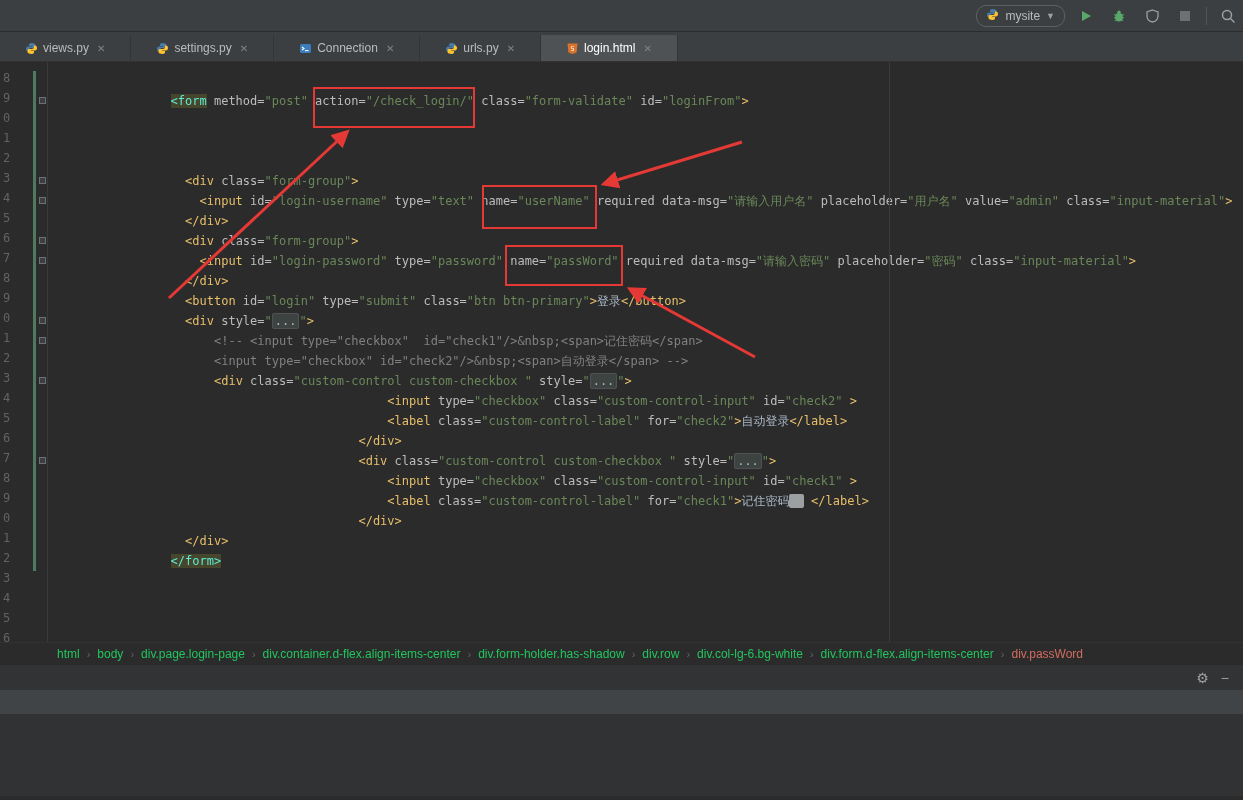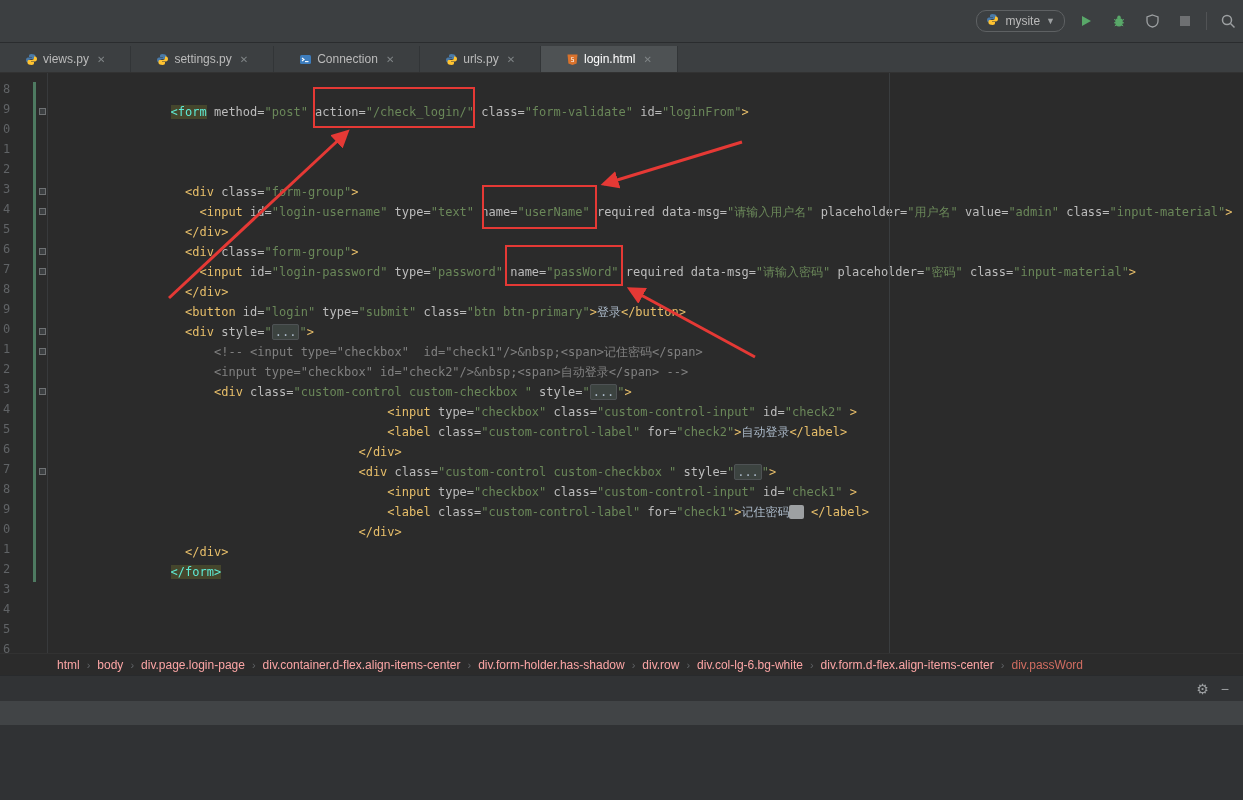--- a/index.html
+++ b/index.html
@@ -1,20 +1,20 @@
 <!DOCTYPE html>
 <html><head>
 <meta charset="utf-8">
 <style>
   * { box-sizing: border-box; margin: 0; padding: 0; }
   html,body { width:1243px; height:800px; overflow:hidden; background:#2b2b2b;
               font-family:"Liberation Sans", sans-serif; position:relative; }
 
   
-  .toolbar { height:43px; background:#3c3f41; border-bottom:1px solid #2a2c2e;
+  .toolbar { height:32px; background:#3c3f41; border-bottom:1px solid #2a2c2e;
              display:flex; align-items:center; justify-content:flex-end; gap:9px; padding-right:3px; }
   .run-combo { display:flex; align-items:center; gap:6px; border:1px solid #5e6163;
                border-radius:10px; padding:2px 9px; height:22px; color:#bbbbbb; font-size:12px; cursor:default; }
   .combo-arrow { color:#9da0a2; font-size:9px; }
   .tbtn { width:24px; height:24px; display:flex; align-items:center; justify-content:center; cursor:default; }
   .tsep { width:1px; height:18px; background:#515355; }
 
   
   .tabbar { height:30px; background:#3c3f41; display:flex; align-items:flex-end; border-bottom:1px solid #323232; }
   .tab { height:26px; display:flex; align-items:center; gap:5px; padding:0 25px;
@@ -39,21 +39,21 @@
   .c-a { color:#bcbcbc; }
   .c-v { color:#6a8759; }
   .c-x { color:#a9b7c6; }
   .c-c { color:#808080; }
   .c-f { color:#a9b7c6; background:#3c4340; border:1px solid #4e5254; border-radius:2px; padding:0 2px; }
   .c-s { background:#9da0a2; border-radius:2px; color:#9da0a2; }
 
   
   .breadcrumbs { height:22px; background:#2b2b2b; border-top:1px solid #323232;
                  display:flex; align-items:center; gap:7px; padding-left:57px; font-size:12px; }
-  .bc { color:#fca5a5; cursor:default; }
+  .bc { color:#22c55e; cursor:default; }
   .bc.current { color:#d16d61; }
   .bc-sep { color:#606366; font-size:11px; }
 
   
   .panel-header { height:26px; background:#313335; border-top:1px solid #282a2c;
                   display:flex; align-items:center; justify-content:flex-end; gap:12px;
                   padding-right:14px; color:#9da0a2; font-size:14px; }
   .light-band { height:24px; background:#414446; }
   .bottom-fill { height:82px; background:#303234; }
 

